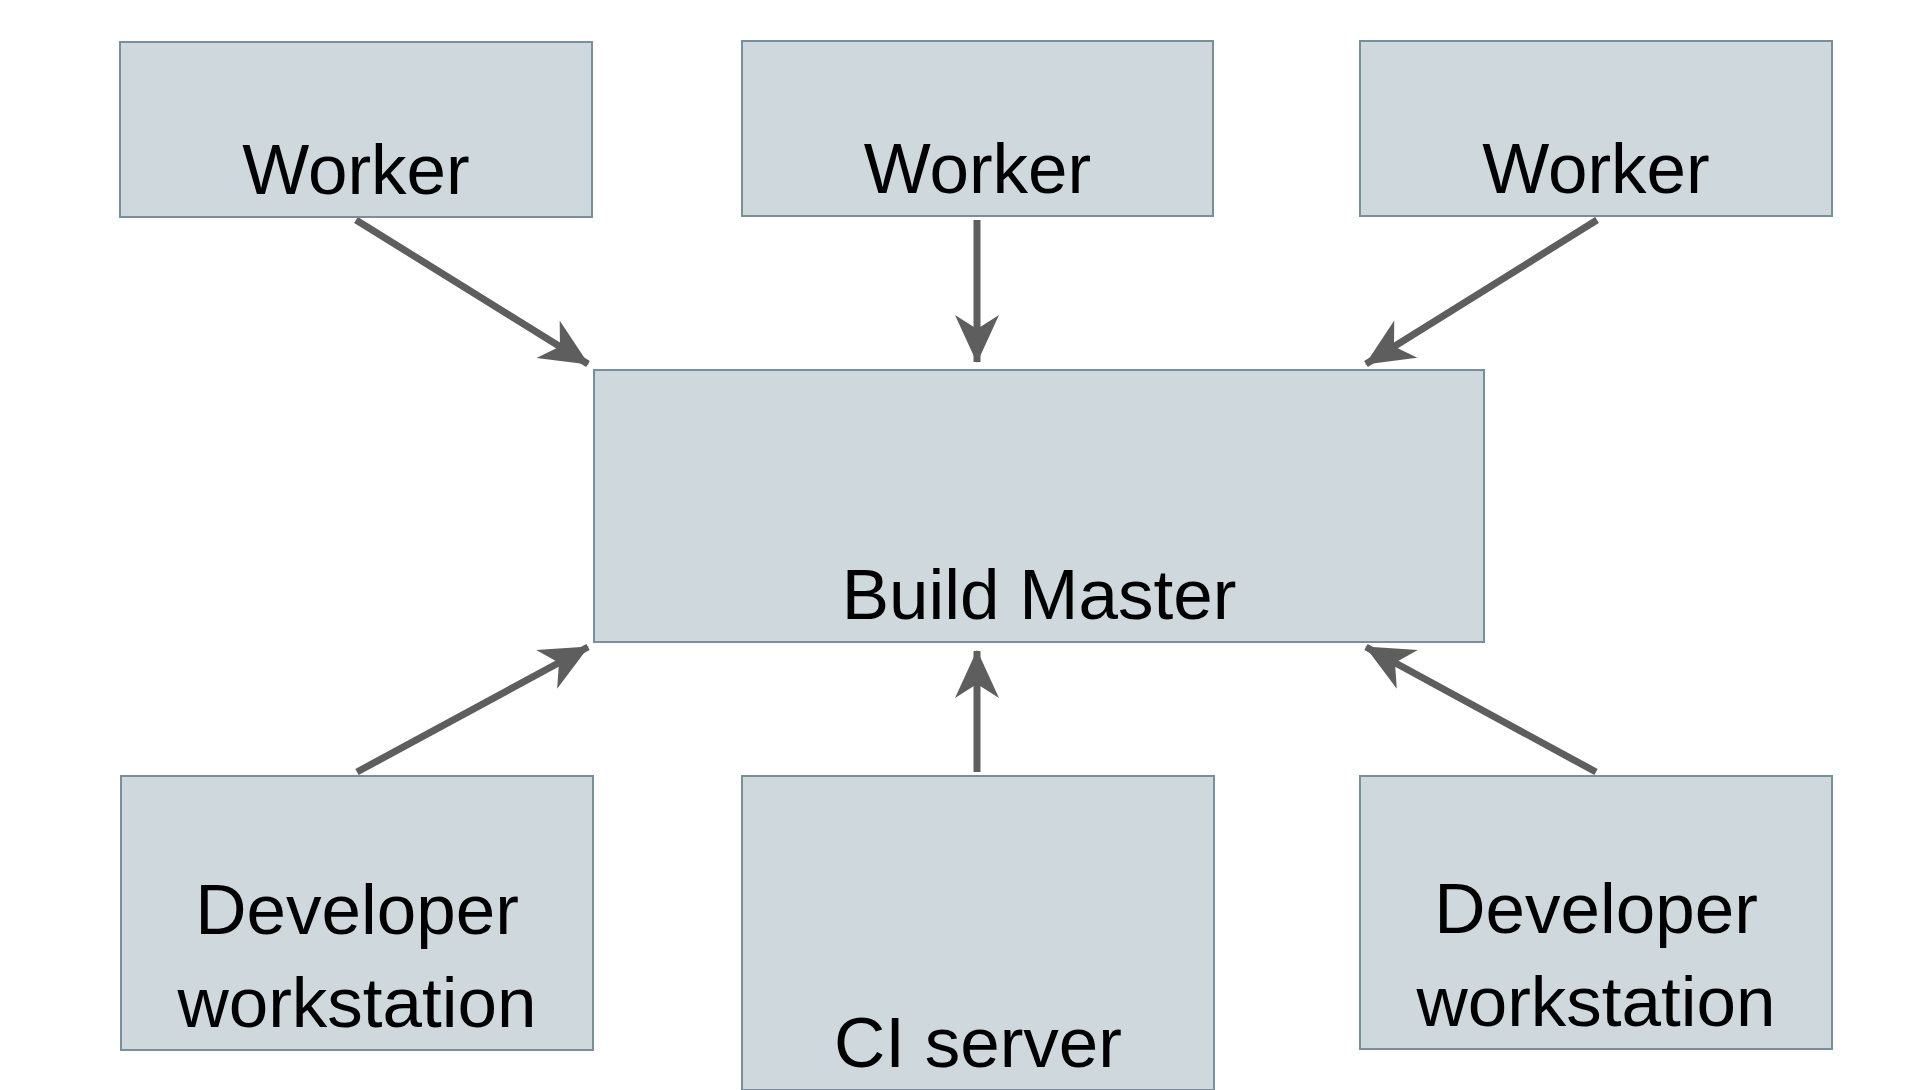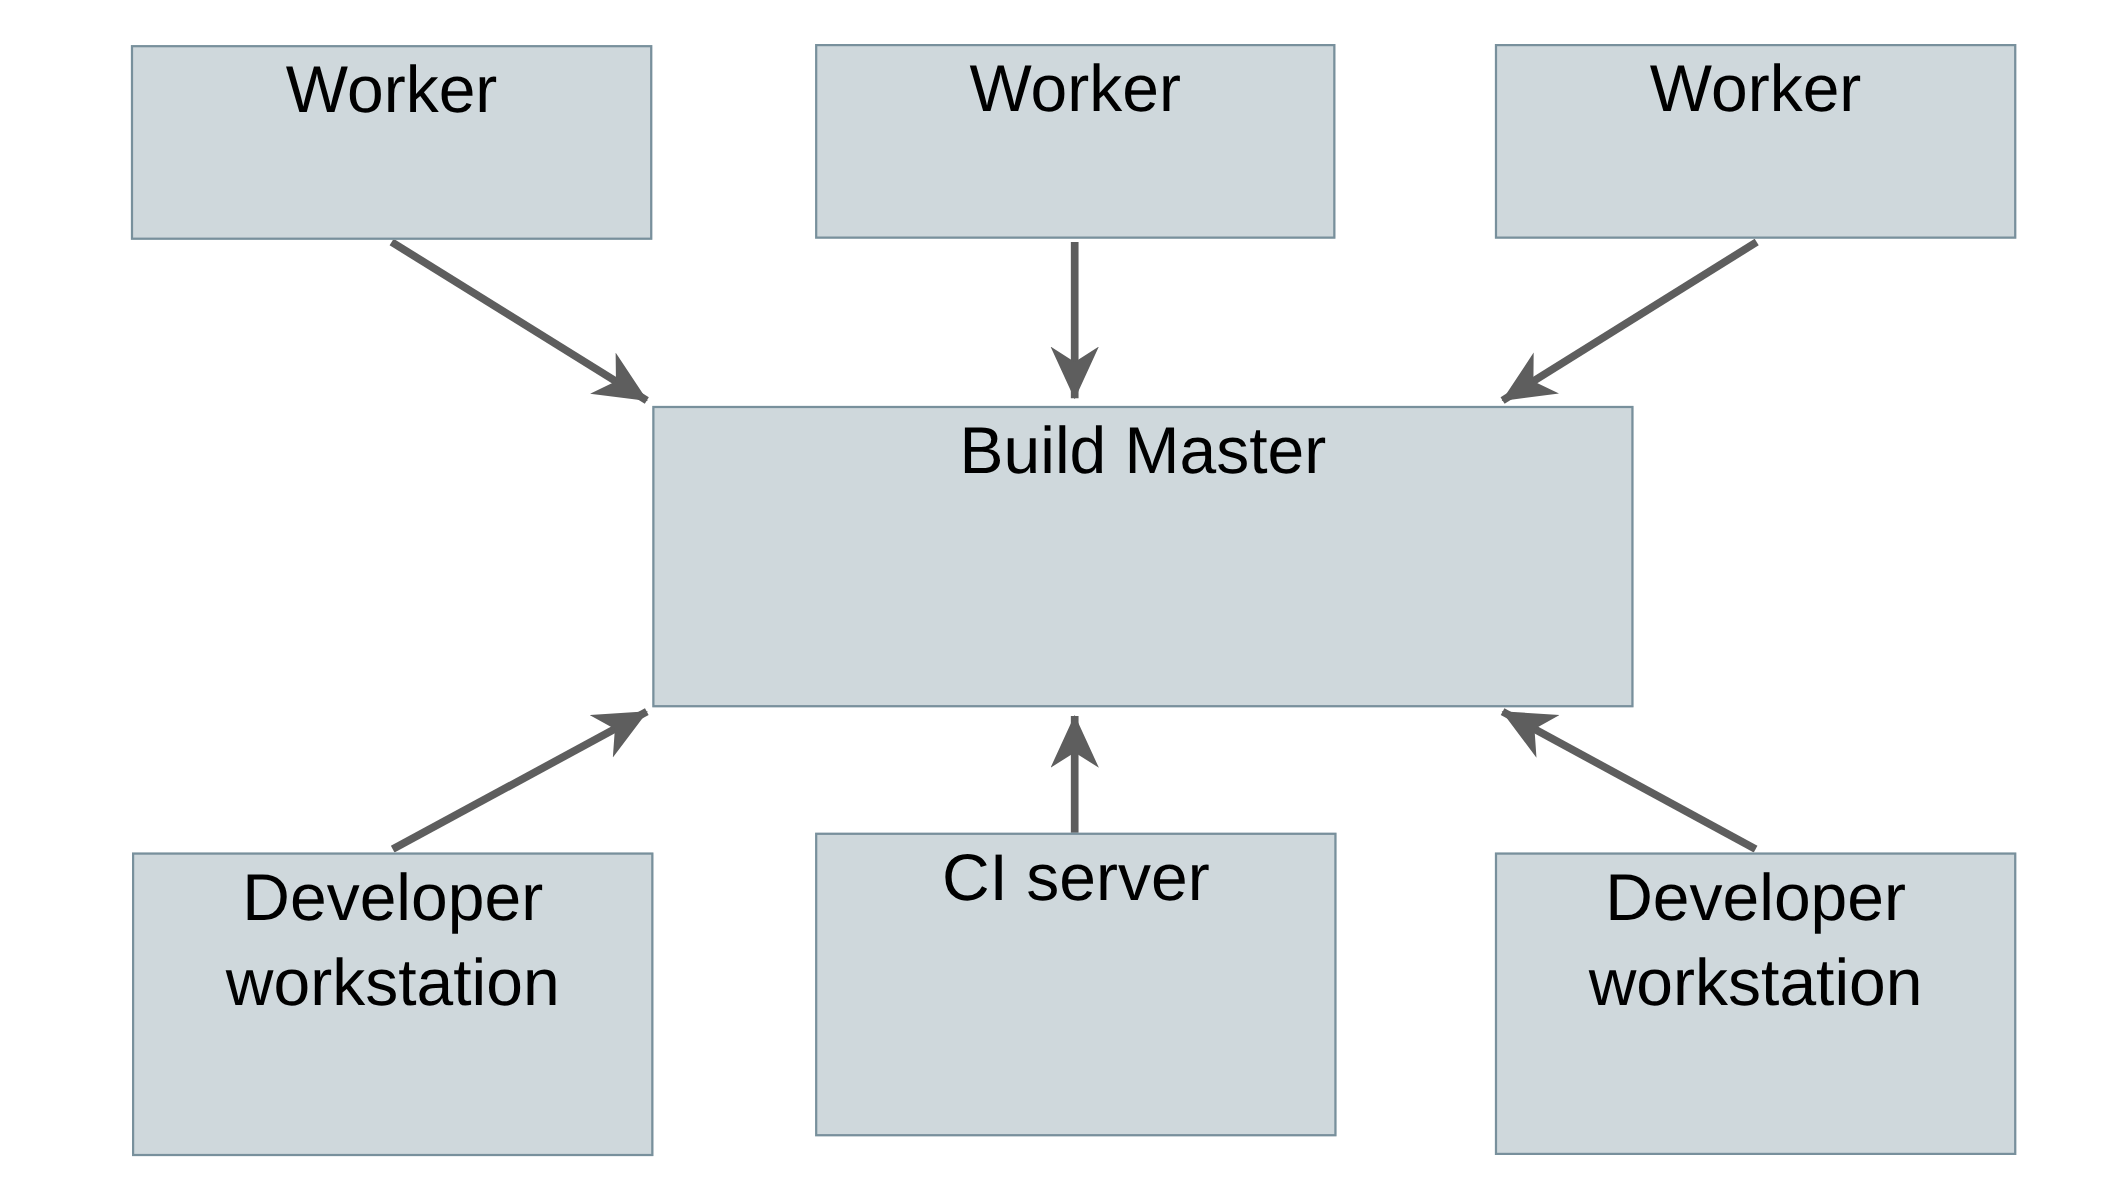--- a/index.html
+++ b/index.html
@@ -31,25 +31,25 @@
   }
   marker path {
     fill: var(--arrow-color, #5e5e5e);
   }
   .node {
     position: absolute;
     box-sizing: border-box;
     background: var(--node-fill, #cfd8dc);
     border: 2.5px solid var(--node-border, #78909c);
     display: flex;
-    align-items: flex-start;
+    align-items: flex-end;
     justify-content: center;
     text-align: center;
     color: var(--text-color, #000000);
-    font-size: 60px;
+    font-size: 71px;
     line-height: 1.3;
     padding: 0 10px;
   }
   .node .node-label {
     display: block;
   }
 </style>
 </head>
 <body>
 
@@ -95,21 +95,21 @@
   </div>
 
   <div class="node" style="left:593px; top:369px; width:892px; height:274px;">
     <span class="node-label">Build Master</span>
   </div>
 
   <div class="node" style="left:120px; top:775px; width:474px; height:276px;">
     <span class="node-label">Developer workstation</span>
   </div>
 
-  <div class="node" style="left:741px; top:757px; width:474px; height:276px;">
+  <div class="node" style="left:741px; top:775px; width:474px; height:316px;">
     <span class="node-label">CI server</span>
   </div>
 
   <div class="node" style="left:1359px; top:775px; width:474px; height:275px;">
     <span class="node-label">Developer workstation</span>
   </div>
 
 </div>
 
 </body></html>

